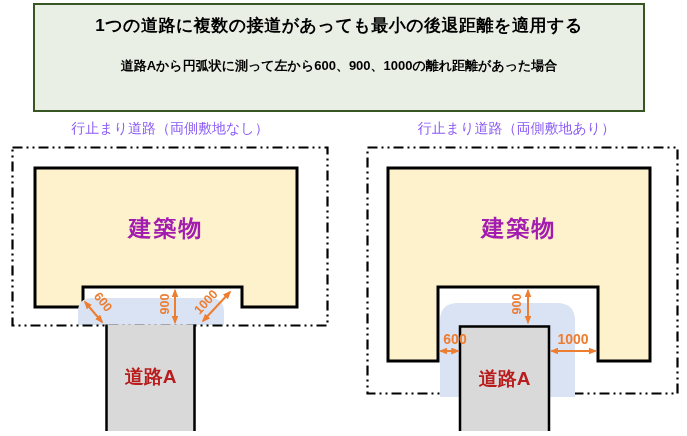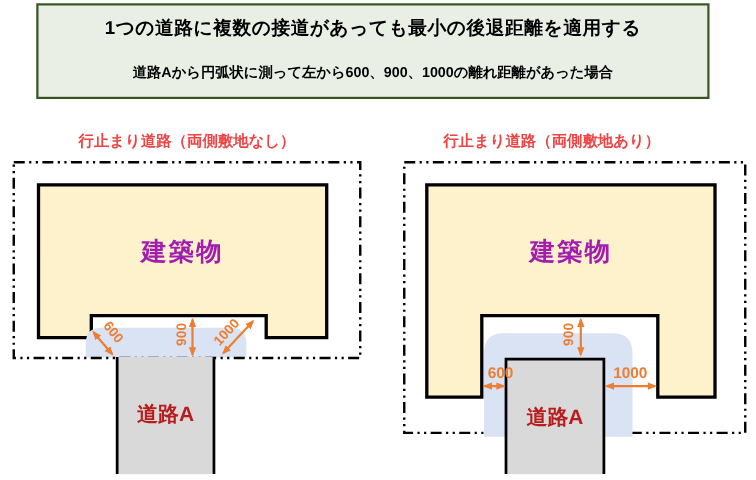--- a/index.html
+++ b/index.html
@@ -1,31 +1,31 @@
 <!DOCTYPE html>
 <html><head>
 <meta charset="utf-8">
 <style>
   html,body{margin:0;padding:0;background:#fff;}
   .stage{
     position:relative;width:687px;height:436px;background:#ffffff;
     font-family:"Liberation Sans","DejaVu Sans",sans-serif;overflow:hidden;
   }
   .title-box{
-    position:absolute;left:33px;top:3px;width:612px;height:87px;
+    position:absolute;left:33px;top:3px;width:612px;height:109px;
     background:#E9EFE5;border:2.5px solid #375623;box-sizing:border-box;
     text-align:center;color:#000;
   }
   .title-main{margin-top:9px;font-size:17px;font-weight:bold;letter-spacing:0.5px;}
   .title-sub{margin-top:20px;font-size:13px;font-weight:bold;}
   .caption{
-    position:absolute;top:120px;text-align:center;font-size:14px;font-weight:bold;color:#ef4444;
+    position:absolute;top:120px;text-align:center;font-size:14px;font-weight:normal;color:#8b5cf6;
   }
   .caption.left{left:12px;width:316px;}
-  .caption.right{left:346px;width:311px;}
+  .caption.right{left:361px;width:311px;}
   .scene{position:absolute;left:0;top:0;}
   .building-label{
     position:absolute;top:213px;width:262px;text-align:center;
     font-size:23px;font-weight:bold;color:#a21caf;letter-spacing:2px;
   }
   .building-label.left{left:35px;}
   .building-label.right{left:388px;}
   .road-label{
     position:absolute;width:89px;text-align:center;
     font-size:19px;font-weight:bold;color:#b91c1c;

